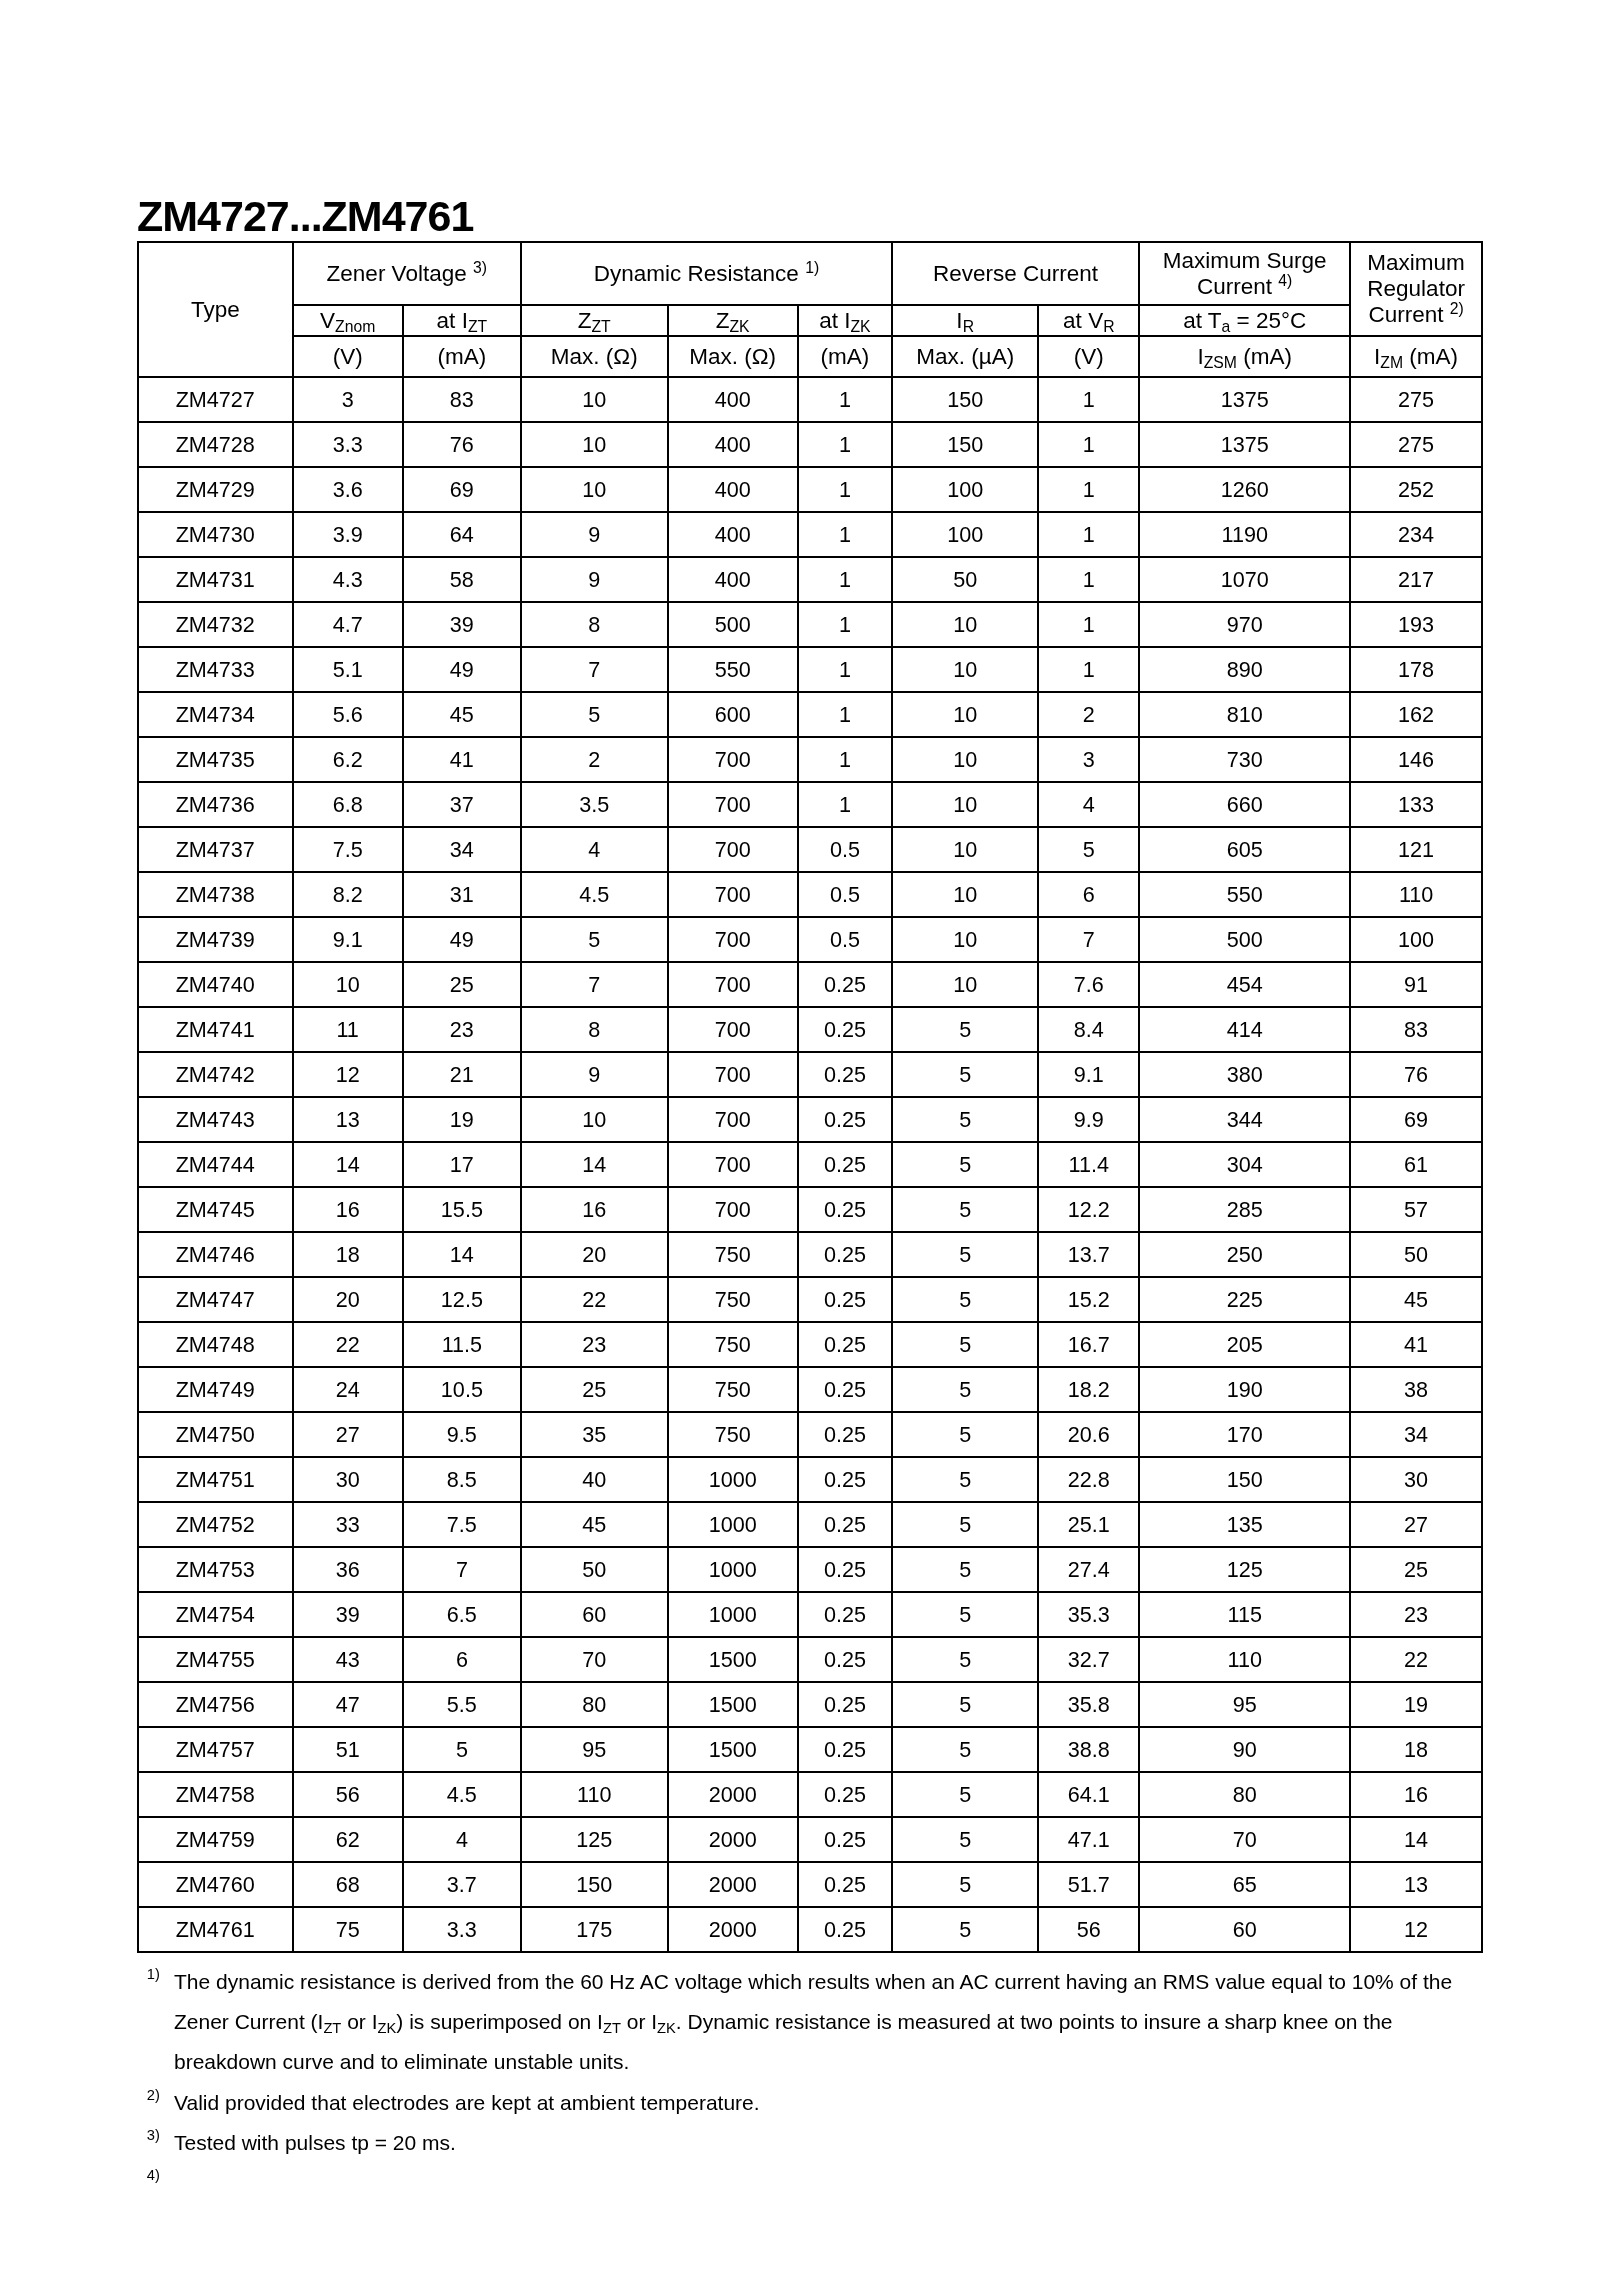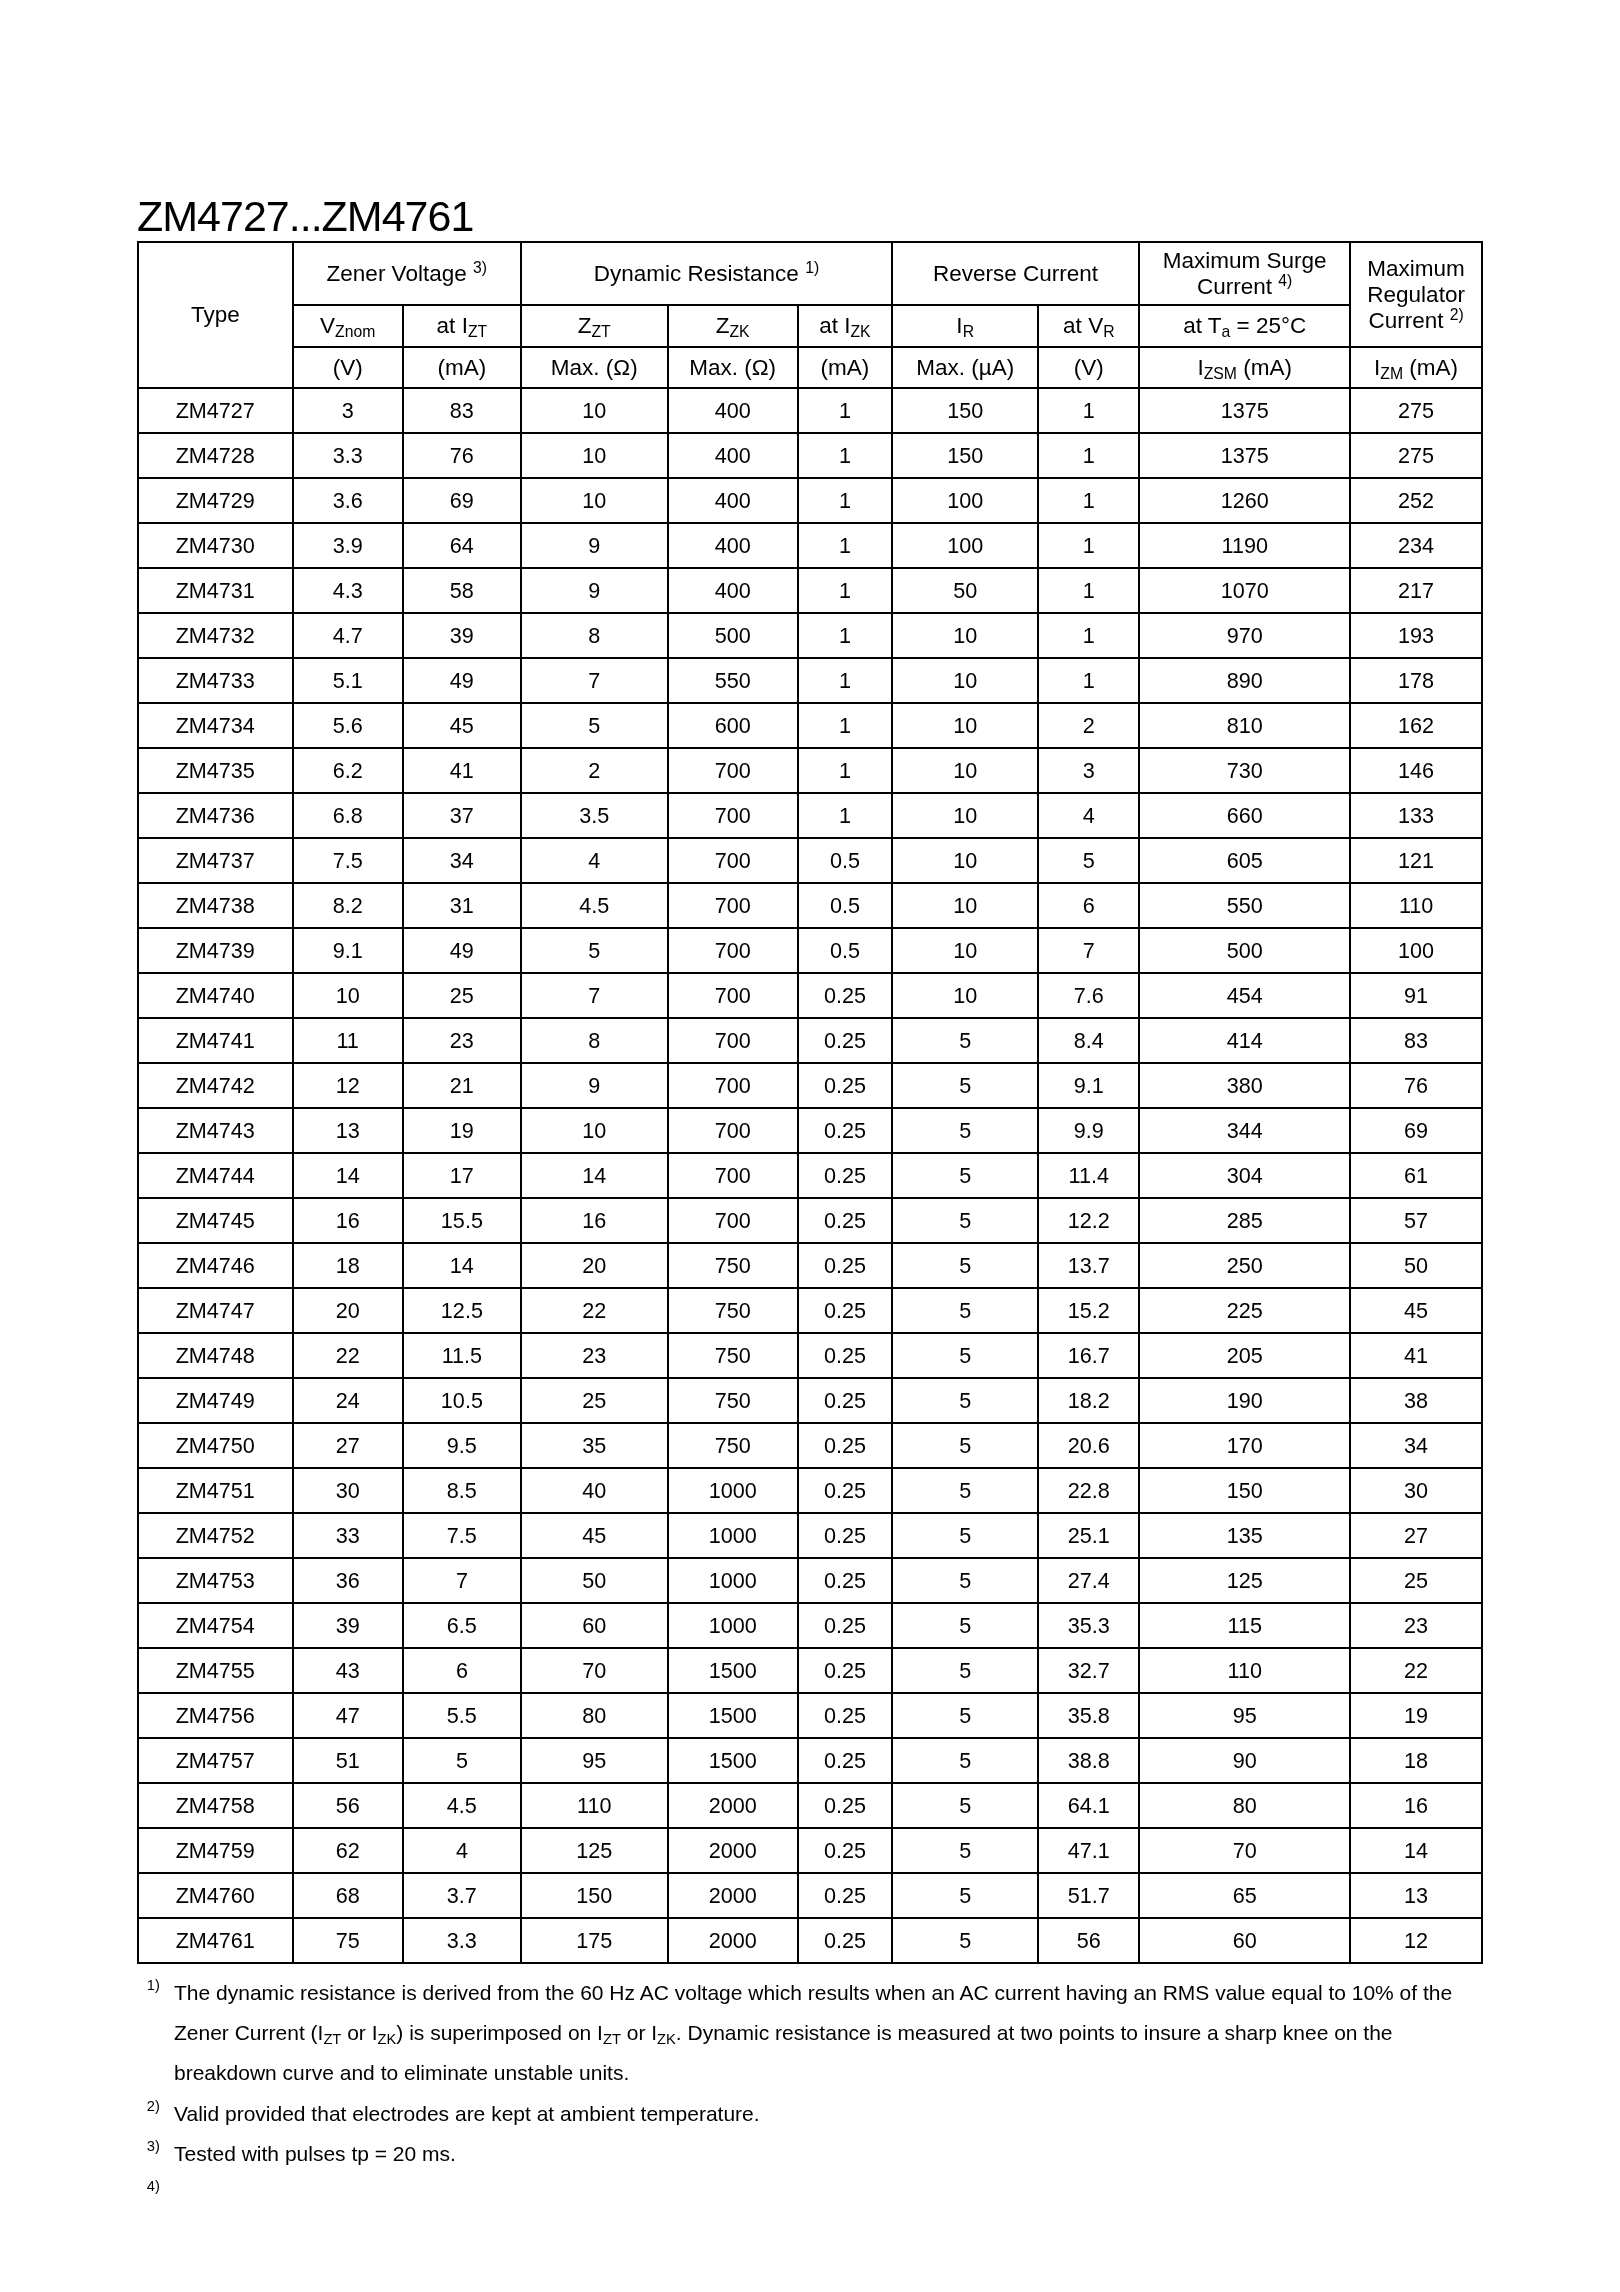--- a/index.html
+++ b/index.html
@@ -10,21 +10,21 @@
     font-family: "Liberation Sans", sans-serif;
     position: relative;
   }
   .page {
     position: absolute;
     left: 137px; top: 192px;
     width: 1346px;
   }
   h1.title {
     font-size: 43px;
-    font-weight: normal;
+    font-weight: bold;
     letter-spacing: -1px;
     margin: 0;
   }
   h2.subtitle {
     font-size: 26.5px;
     font-weight: bold;
     margin: 51px 0 13.7px 0;
   }
   sub { font-size: 0.7em; vertical-align: -0.28em; line-height: 0; }
   sup { font-size: 0.7em; vertical-align: 0.5em; line-height: 0; }
@@ -41,21 +41,21 @@
     text-align: center;
     vertical-align: middle;
     padding: 0 2px;
     overflow: hidden;
   }
   table.chars thead th {
     font-weight: normal;
     font-size: 22.5px;
   }
   table.chars thead tr.group-row    { height: 63px; }
-  table.chars thead tr.sub-row      { height: 42px; }
+  table.chars thead tr.sub-row      { height: 31px; }
   table.chars thead tr.unit-row     { height: 41px; }
   table.chars thead tr.unit-row th  { border-bottom: 2.9px solid #000; }
   table.chars tbody tr { height: 45px; }
   table.chars tbody td {
     font-size: 21.6px;
   }
   .footnotes {
     margin-top: 8.8px;
     font-size: 21px;
     line-height: 1.92;

